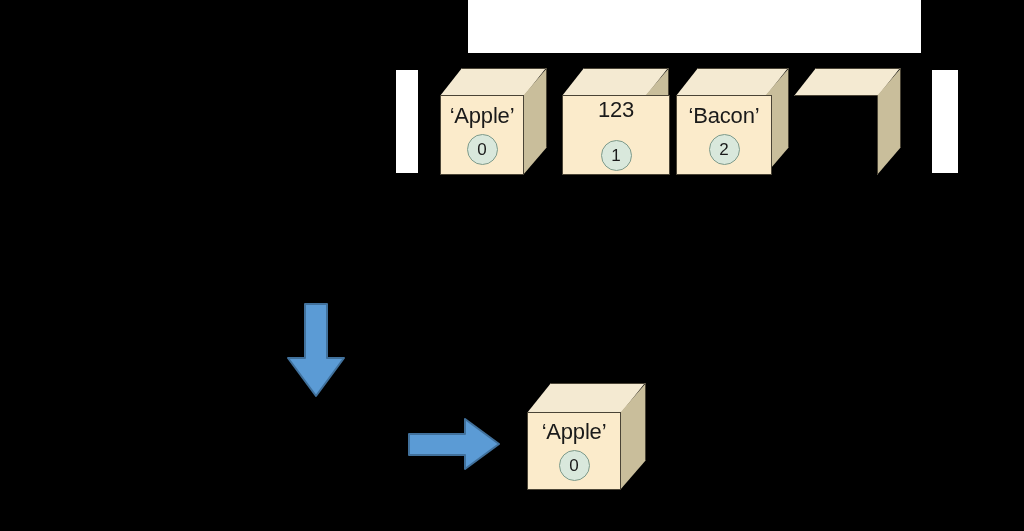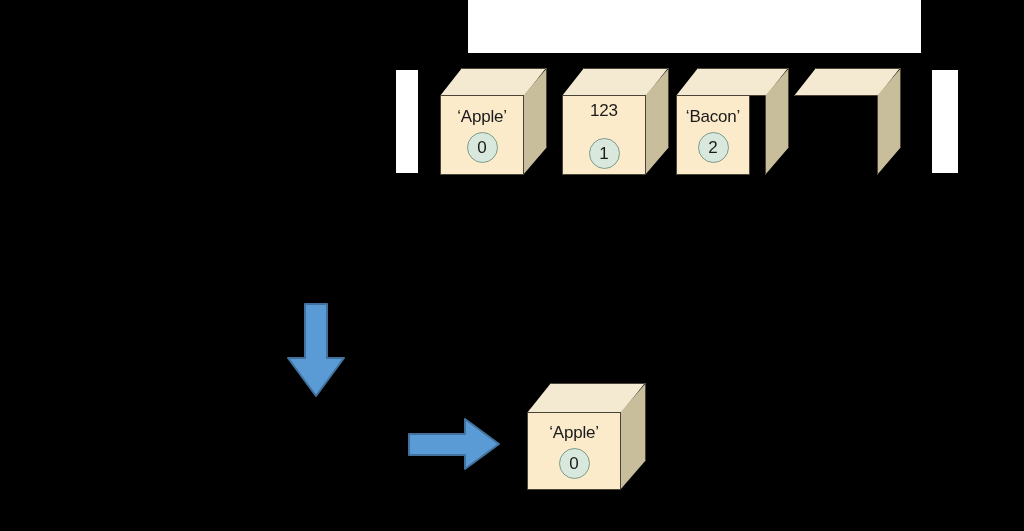--- a/index.html
+++ b/index.html
@@ -57,21 +57,21 @@
     box-sizing: border-box;
   }
   .cube .cube-top {
     background: #F4EAD2;
     border: 1.5px solid #4a4436;
     box-sizing: border-box;
   }
 
   .cube-label {
     color: #1a1a1a;
-    font-size: 17px;
+    font-size: 22px;
     line-height: 1;
     white-space: nowrap;
     letter-spacing: -0.2px;
   }
   .cube-badge {
     margin-top: 7px;
     width: 31px;
     height: 31px;
     border-radius: 50%;
     background: #D9E8DC;
@@ -109,32 +109,32 @@
         <span class="cube-label">‘Apple’</span>
         <span class="cube-badge">0</span>
       </div>
     </div>
 
     <div class="cube" style="left:562px; top:68px; width:130px; height:107px;">
       <div class="cube-top" style="left:0px; top:0px; width:106px; height:28px;
                   clip-path: polygon(22px 0, 106px 0, 84px 28px, 0 28px);"></div>
       <div class="cube-side" style="left:83px; top:0px; width:24px; height:107px;
                   clip-path: polygon(0 28px, 24px 0, 24px 79px, 0 107px);"></div>
-      <div class="cube-front" style="left:0px; top:27px; width:84px; height:80px;gap:12px;">
+      <div class="cube-front" style="left:0px; top:27px; width:108px; height:80px;gap:12px;">
         <span class="cube-label">123</span>
         <span class="cube-badge">1</span>
       </div>
     </div>
 
     <div class="cube" style="left:676px; top:68px; width:130px; height:107px;">
       <div class="cube-top" style="left:0px; top:0px; width:112px; height:28px;
                   clip-path: polygon(22px 0, 112px 0, 90px 28px, 0 28px);"></div>
       <div class="cube-side" style="left:89px; top:0px; width:24px; height:107px;
                   clip-path: polygon(0 28px, 24px 0, 24px 79px, 0 107px);"></div>
-      <div class="cube-front" style="left:0px; top:27px; width:74px; height:80px;text-align:center;">
+      <div class="cube-front" style="left:0px; top:27px; width:96px; height:80px;text-align:center;">
         <span class="cube-label">‘Bacon’</span>
         <span class="cube-badge">2</span>
       </div>
     </div>
 
     <div class="cube" style="left:794px; top:68px; width:130px; height:107px;">
       <div class="cube-top" style="left:0px; top:0px; width:106px; height:28px;
                   clip-path: polygon(22px 0, 106px 0, 84px 28px, 0 28px);"></div>
       <div class="cube-side" style="left:83px; top:0px; width:24px; height:107px;
                   clip-path: polygon(0 28px, 24px 0, 24px 79px, 0 107px);"></div>

